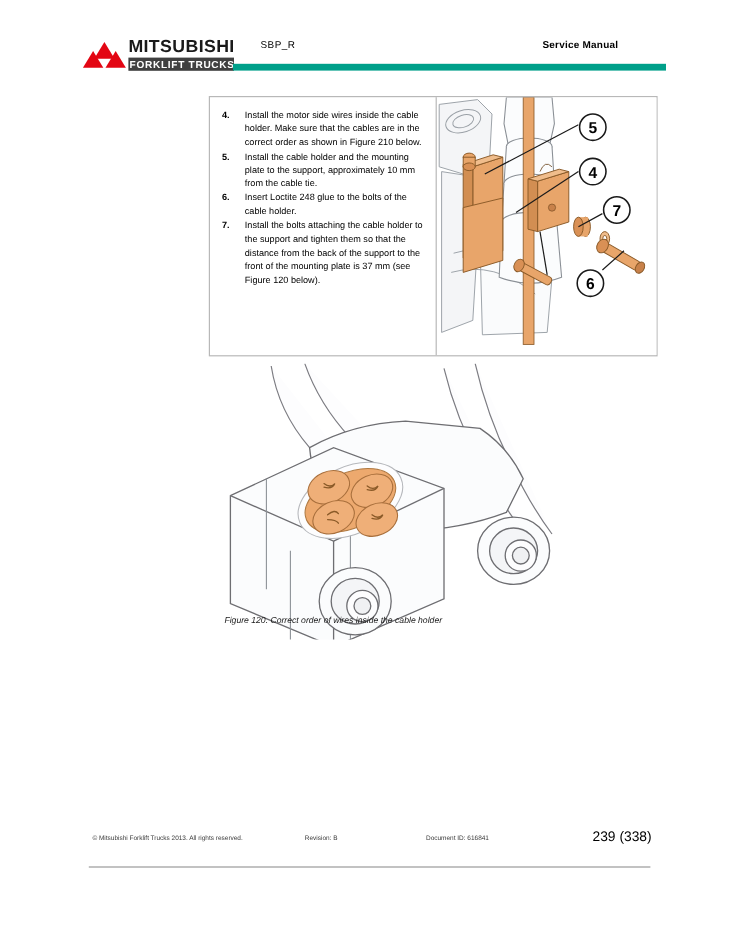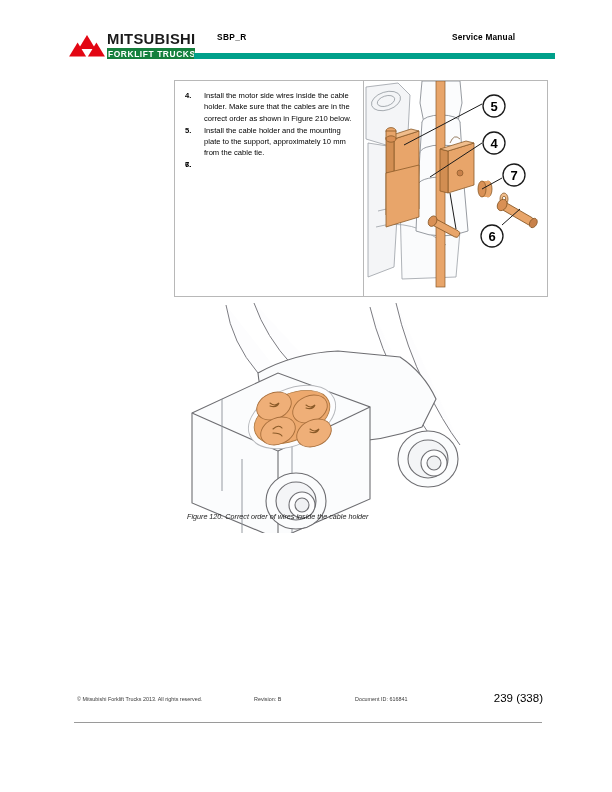--- a/index.html
+++ b/index.html
@@ -53,31 +53,31 @@
     font-size: 14.5px;
     line-height: 15px;
     transform: scaleX(1.02);
     transform-origin: left top;
   }
   #logo-word-sub {
     font-size: 8.4px;
     line-height: 10px;
     letter-spacing: 0.6px;
     margin-top: 1px;
-    background: #15803d;
+    background: #404040;
     color: #ffffff;
     padding: 0.5px 1px;
     width: 88px;
     box-sizing: border-box;
   }
   #doc-code {
     position: absolute;
     left: 205px; top: 32px;
     font-size: 8.3px;
-    font-weight: bold;
+    font-weight: normal;
     letter-spacing: 0.4px;
   }
   #doc-kind {
     position: absolute;
     left: 440px; top: 32px;
     font-size: 8.3px;
     font-weight: bold;
     letter-spacing: 0.2px;
   }
   #header-rule {
@@ -211,23 +211,25 @@
       <li>
         <span class="num">4.</span>
         <span>Install the motor side wires inside the cable holder. Make sure that the cables are in the correct order as shown in Figure 210 below.</span>
       </li>
       <li>
         <span class="num">5.</span>
         <span>Install the cable holder and the mounting plate to the support, approximately 10 mm from the cable tie.</span>
       </li>
       <li>
         <span class="num">6.</span>
+        <span>Insert Loctite 248 glue to the bolts of the cable holder.</span>
       </li>
       <li>
         <span class="num">7.</span>
+        <span>Install the bolts attaching the cable holder to the support and tighten them so that the distance from the back of the support to the front of the mounting plate is 37 mm (see Figure 120 below).</span>
       </li>
     </ol>
   </div>
 
   <div id="step-cell-figure">
     <svg width="184" height="215" viewBox="0 0 184 215">
       <defs>
         <clipPath id="cellclip">
             <rect x="0" y="0" width="184" height="215"></rect>
           </clipPath>

